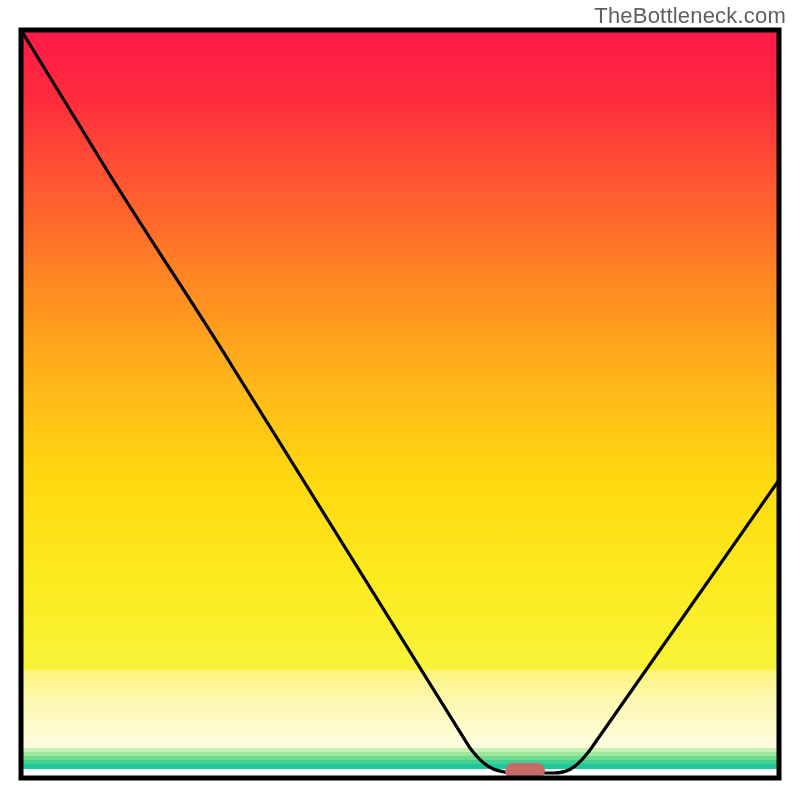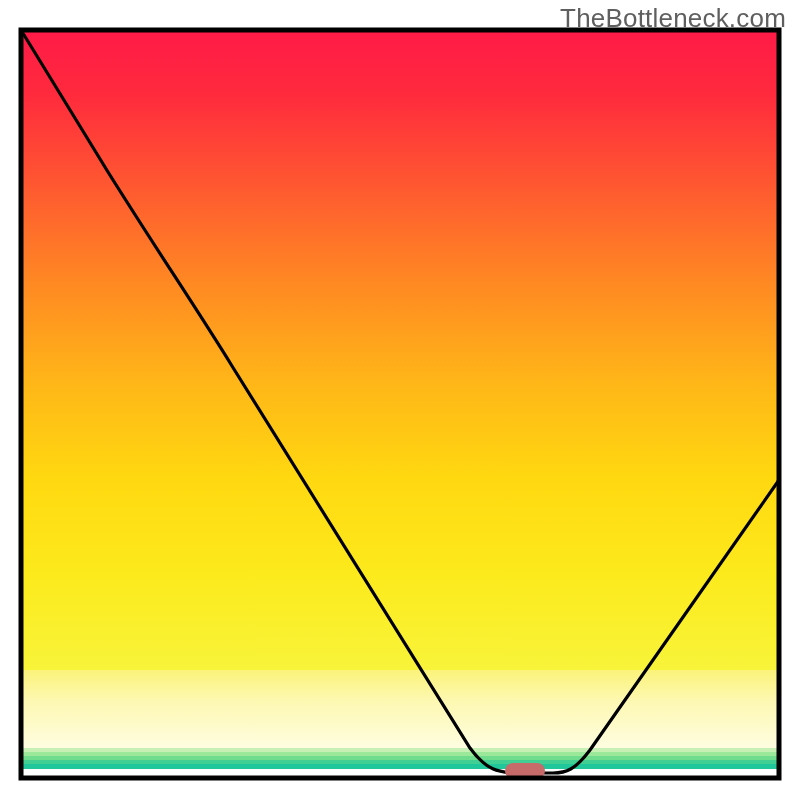--- a/index.html
+++ b/index.html
@@ -12,21 +12,21 @@
   }
   .container {
     position: relative;
     width: 800px;
     height: 800px;
   }
   .watermark {
     position: absolute;
     top: 3px;
     right: 14px;
-    font-size: 26px;
+    font-size: 22px;
     font-weight: 500;
     color: #5f5f5f;
     letter-spacing: 0.2px;
   }
   svg.chart {
     position: absolute;
     left: 0;
     top: 0;
   }
 </style>

